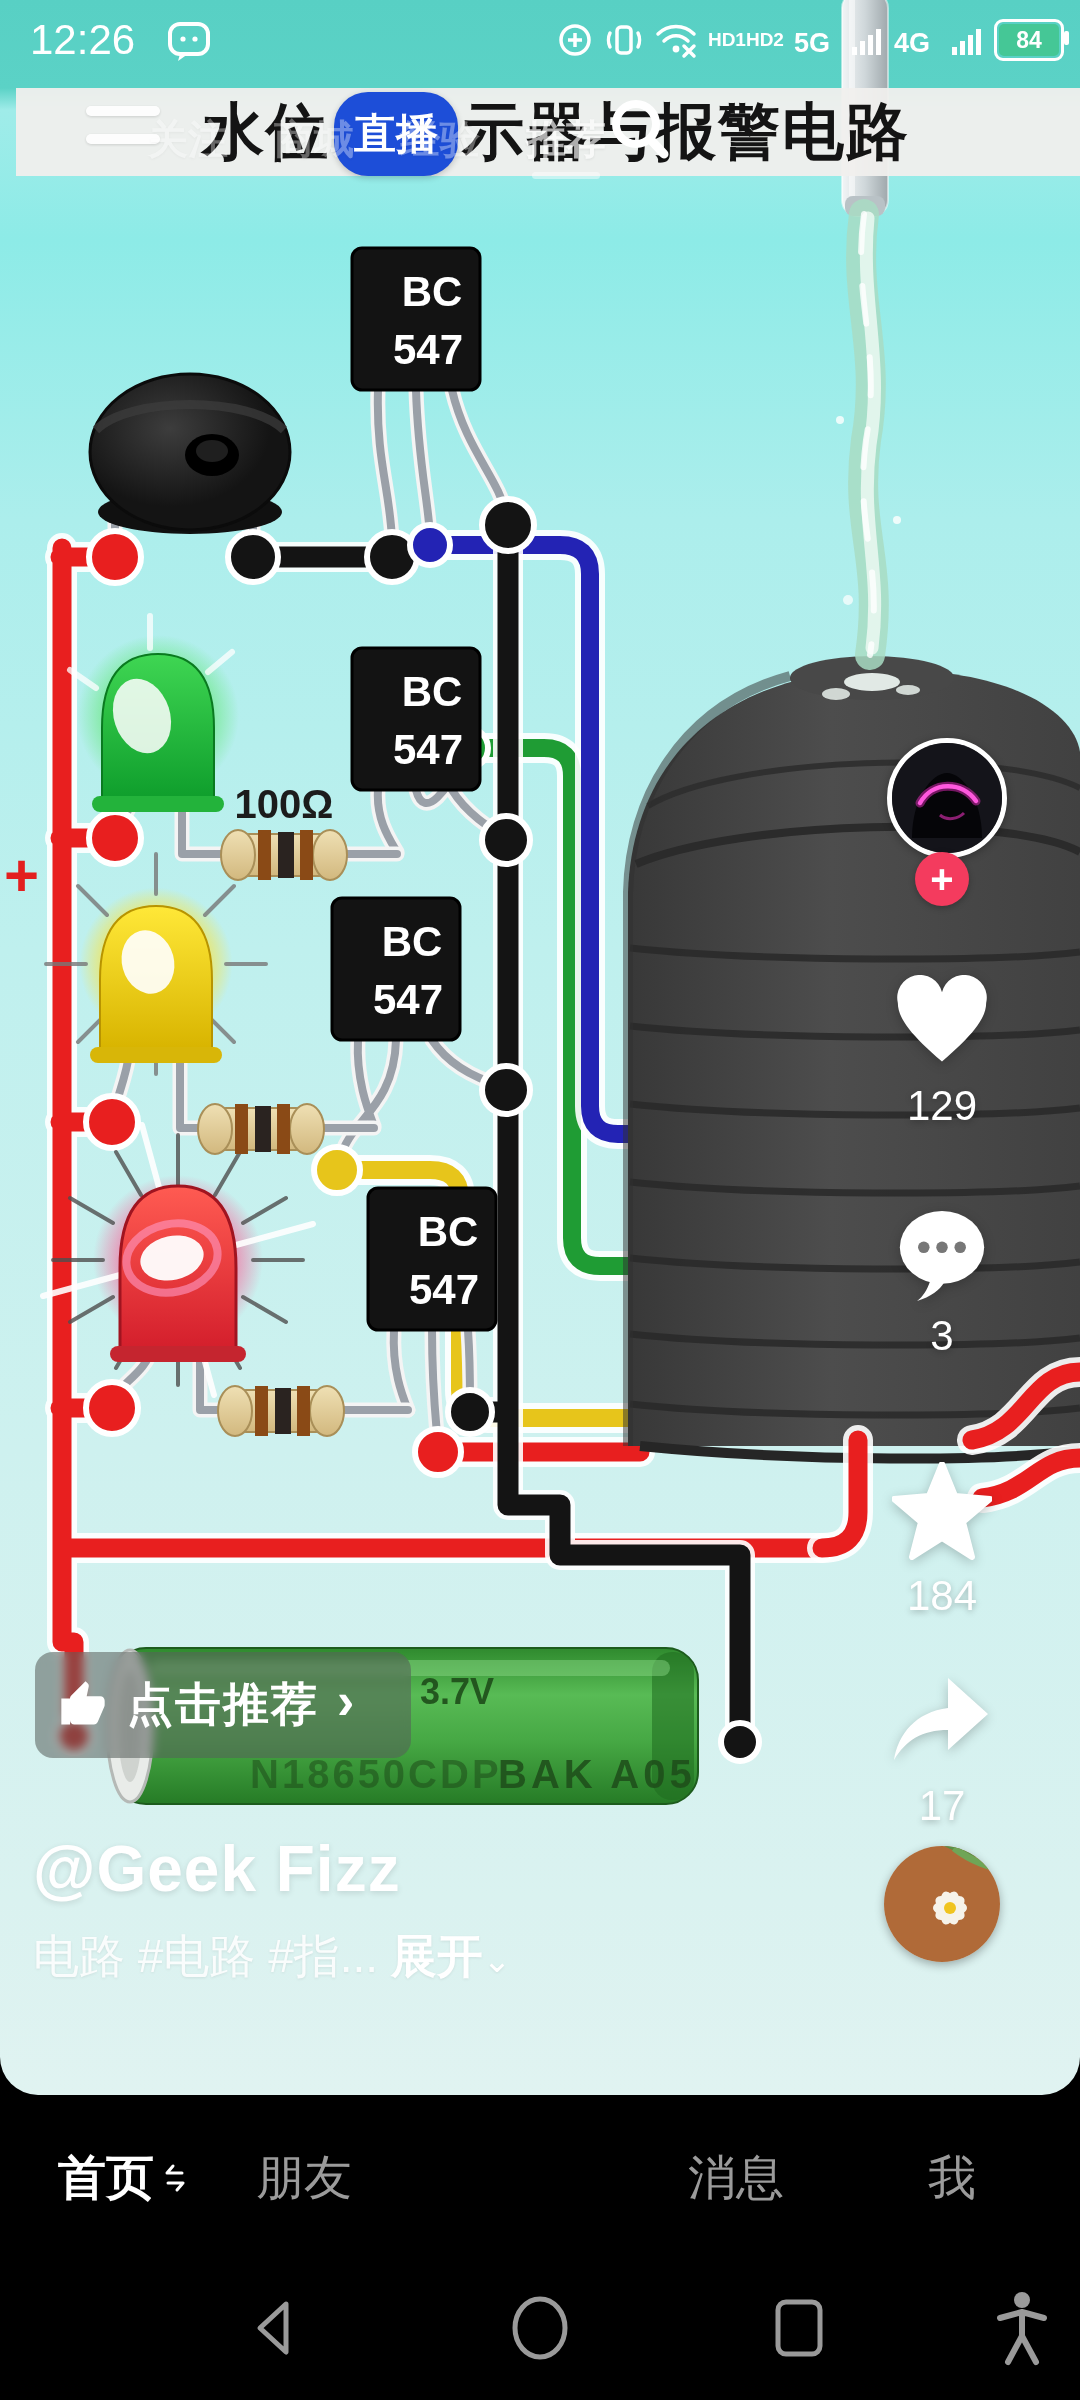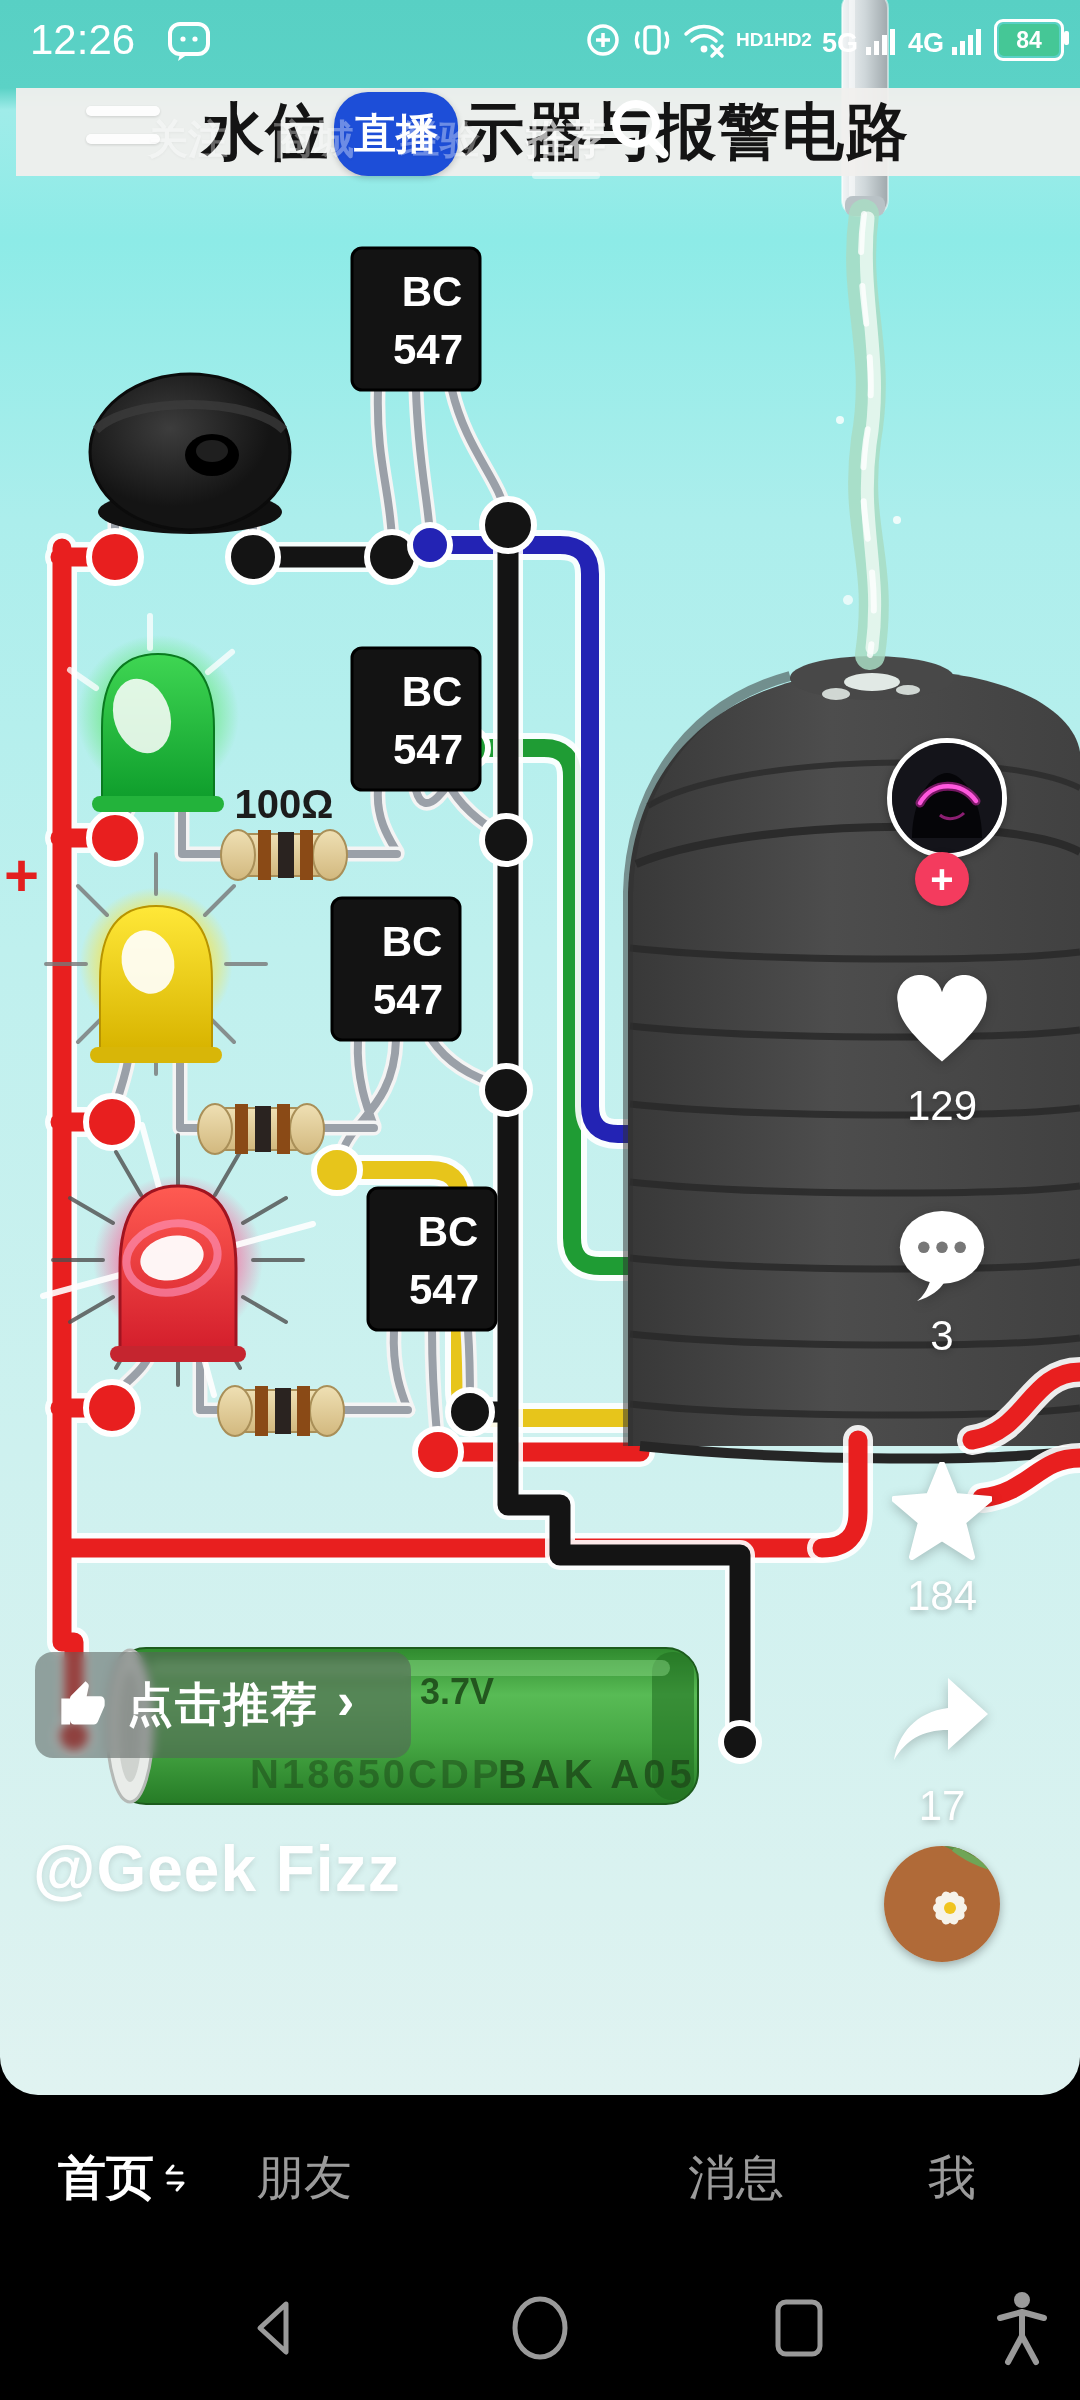--- a/index.html
+++ b/index.html
@@ -20,21 +20,21 @@
   .grn{stroke:#1f9c34;stroke-width:18;}
   .yel{stroke:#e7c51b;stroke-width:18;}
   .legc{fill:none;stroke:#f4f4f4;stroke-width:15;stroke-linecap:round;}
   .leg{fill:none;stroke:#9aa0a8;stroke-width:8;stroke-linecap:round;}
   .q-t{fill:#fff;font-weight:bold;font-size:42px;text-anchor:middle;font-family:"Liberation Sans",sans-serif;}
   
   .status{left:0;top:0;width:1080px;height:80px;color:#fff;}
   .time{left:30px;top:16px;font-size:42px;font-weight:500;color:#fff;text-align:right;}
   .sbr{right:16px;top:14px;display:flex;align-items:center;gap:10px;height:52px;}
   .hdcol{display:flex;flex-direction:row;line-height:20px;font-size:19px;font-weight:bold;color:#fff;}
-  .netg{display:flex;align-items:flex-end;gap:6px;}
+  .netg{display:flex;align-items:flex-end;gap:20px;}
   .netlbl{font-size:27px;font-weight:bold;color:#fff;line-height:27px;}
   .batt{position:relative;width:64px;height:36px;border:3px solid #fff;border-radius:9px;
     display:flex;align-items:center;justify-content:center;}
   .batt::after{content:"";position:absolute;right:-8px;top:9px;width:5px;height:14px;background:#fff;border-radius:2px;}
   .battfill{position:absolute;inset:2px;background:#45c796;border-radius:5px;}
   .battnum{position:relative;font-size:23px;color:#fff;font-weight:bold;z-index:1;}
   
   .band{left:16px;top:88px;width:1080px;height:88px;background:rgba(240,239,237,.95);
     display:flex;align-items:center;justify-content:center;}
   .band .t{font-size:62px;font-weight:900;color:#141414;letter-spacing:2px;}
@@ -473,20 +473,24 @@
   <div class="abs wm">@Geek Fizz</div>
 
   <div class="abs promo">
     <svg width="52" height="52" viewBox="0 0 24 24">
       <path d="M2 21 h4 V9 H2 v12 z M22 10 c0 -1.1 -.9 -2 -2 -2 h-6.3 l.95 -4.57 .03 -.32 c0 -.41 -.17 -.79 -.44 -1.06 L13.17 1 6.59 7.59 C6.22 7.95 6 8.45 6 9 v10 c0 1.1 .9 2 2 2 h9 c.83 0 1.54 -.5 1.84 -1.22 l3.02 -7.05 c.09 -.23 .14 -.47 .14 -.73 v-2 z" fill="#fff"></path>
     </svg>
     <span class="lbl">点击推荐</span>
     <span class="chev">›</span>
   </div>
   <div class="abs cap">
+    <div>
+      <span>电路 #电路 #指...</span>
+      <b>展开</b><span class="cv">⌄</span>
+    </div>
   </div>
 
   <div class="abs bnav">
     <div class="bitem" style="left:256px;">
         <span>朋友</span>
       </div>
     <div class="bitem on" style="left:58px;">
       <span>首页</span>
       <svg width="26" height="34" viewBox="0 0 26 34" style="margin-left:8px;">
         <path d="M5 12 L11 5 M5 12 L11 5 M5 12 H20 M11 5 L5 12" stroke="#fff" stroke-width="3" fill="none" stroke-linecap="round"></path>

